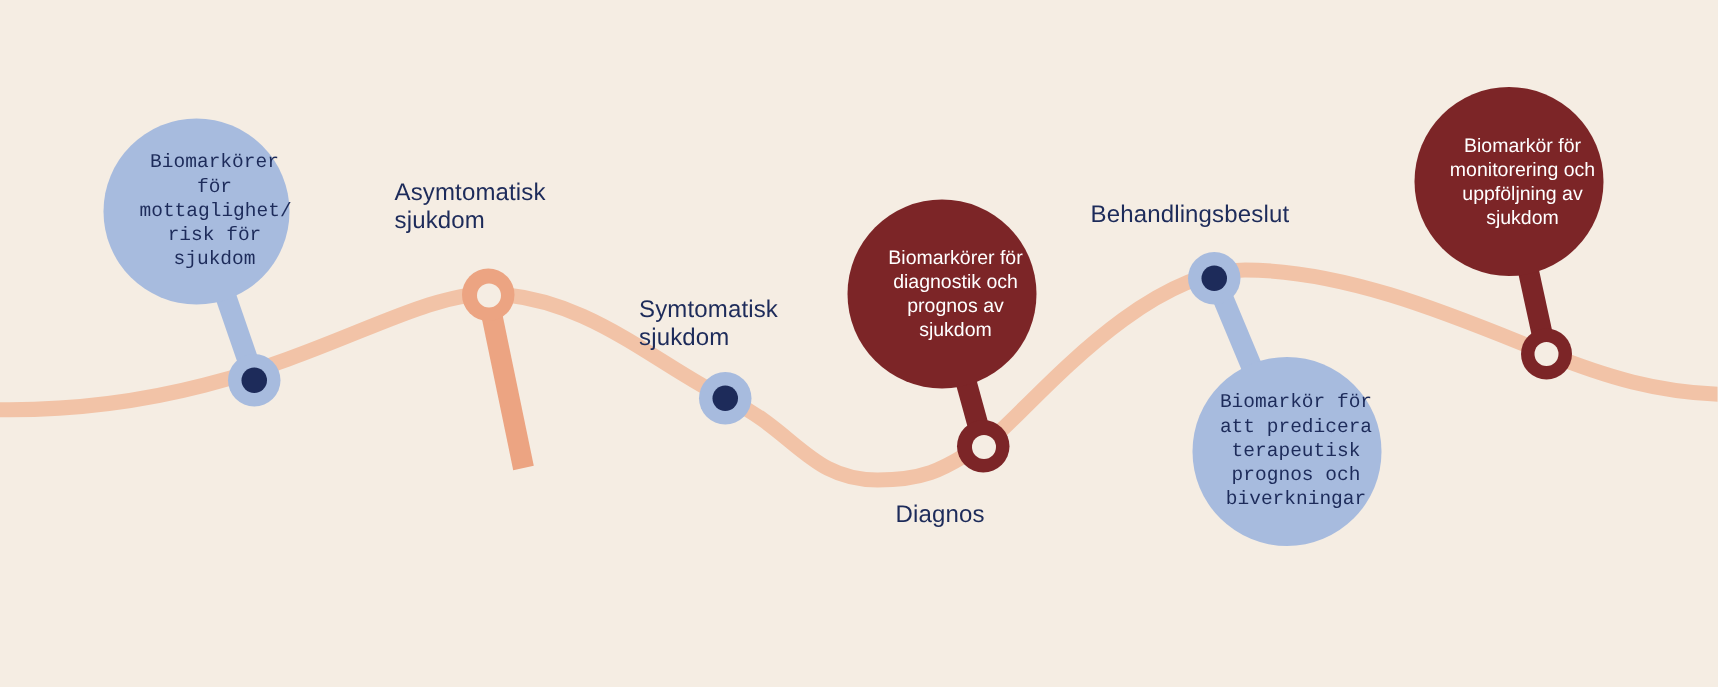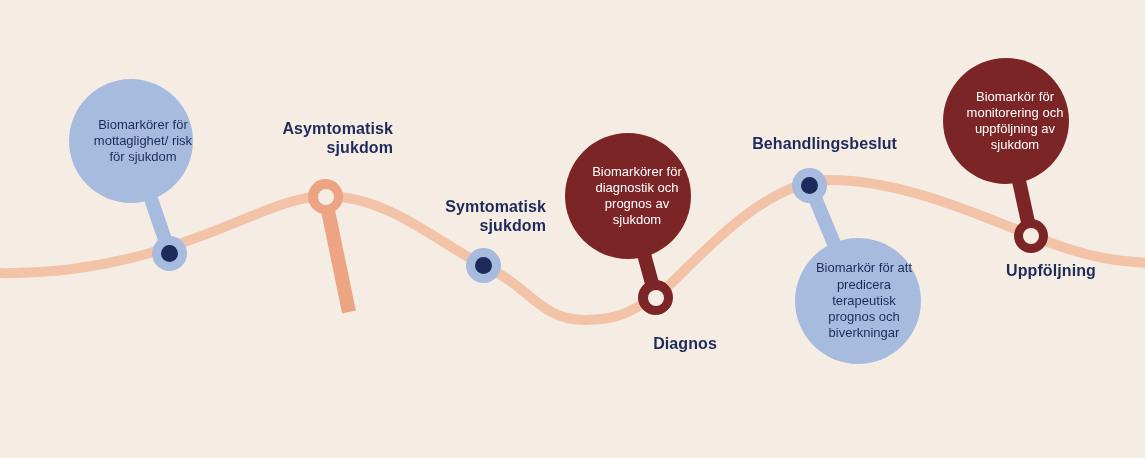--- a/index.html
+++ b/index.html
@@ -41,21 +41,21 @@
 
   .bubble{
     position:absolute;
     z-index:2;
     border-radius:50%;
     display:flex;
     align-items:center;
     justify-content:flex-end;
     text-align:center;
   }
-  .bubble.blue{background:var(--c-blue);color:var(--c-navy);}
+  .bubble.blue{background:var(--c-blue);color:var(--c-navy);font-family:Liberation Mono, monospace;}
   .bubble.salmon{background:var(--c-salmon);color:var(--c-navy);}
   .bubble.maroon{background:var(--c-maroon);color:var(--c-light-text);}
   .bubble-text{
     font-size:13px;
     line-height:1.25;
     font-weight:500;
   }
 
   .node-dot{
     position:absolute;
@@ -72,23 +72,23 @@
   .dot-inner{
     border-radius:50%;
     display:block;
   }
   .dot-inner.navy{width:17px;height:17px;background:var(--c-navy);}
   .dot-inner.hole{width:16px;height:16px;background:var(--c-background);}
 
   .stage-label{
     position:absolute;
     z-index:3;
-    text-align:right;
+    text-align:left;
     color:var(--c-navy);
-    font-weight:700;
+    font-weight:400;
     font-size:16px;
     line-height:1.2;
     letter-spacing:0.1px;
   }
 </style>
 </head>
 <body>
 
 <div class="diagram">
 
@@ -139,15 +139,14 @@
   <div class="bubble blue" style="left:795px;top:238px;width:126px;height:126px">
     <div class="bubble-text" style="width:114px">Biomarkör för att predicera terapeutisk prognos och biverkningar</div>
   </div>
 
   <div class="bubble maroon" style="left:943px;top:58px;width:126px;height:126px">
     <div class="bubble-text" style="width:108px">Biomarkör för monitorering och uppföljning av sjukdom</div>
   </div>
   <div class="node-dot maroon" style="left:1014px;top:219px;width:34px;height:34px">
     <span class="dot-inner hole"></span>
   </div>
-  <div class="stage-label" style="left:966px;top:261px;width:130px">Uppföljning</div>
 
 </div>
 
 </body></html>

